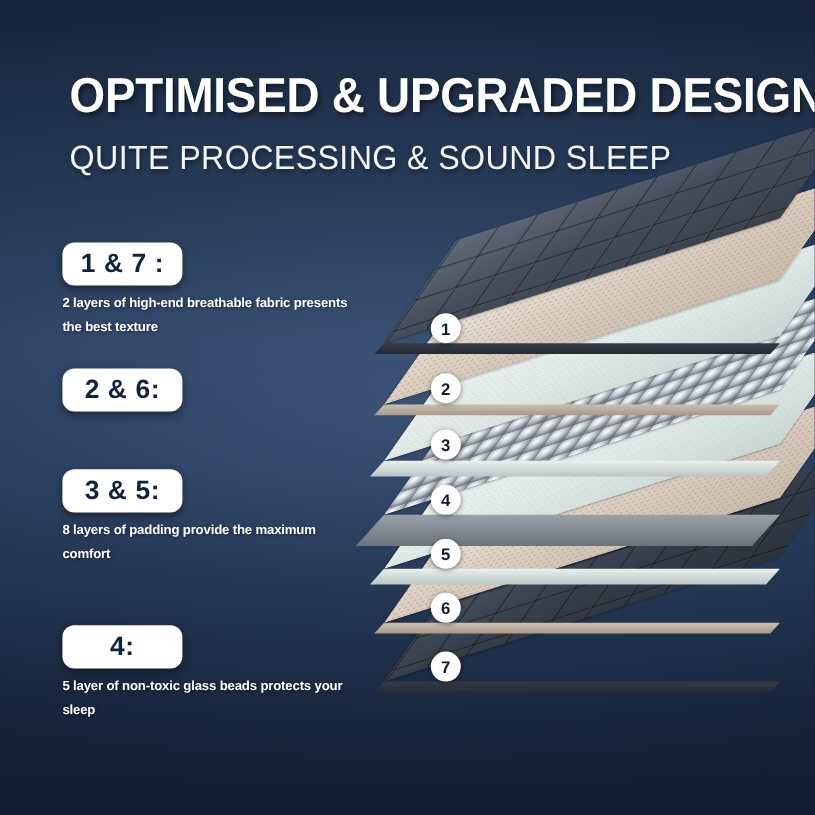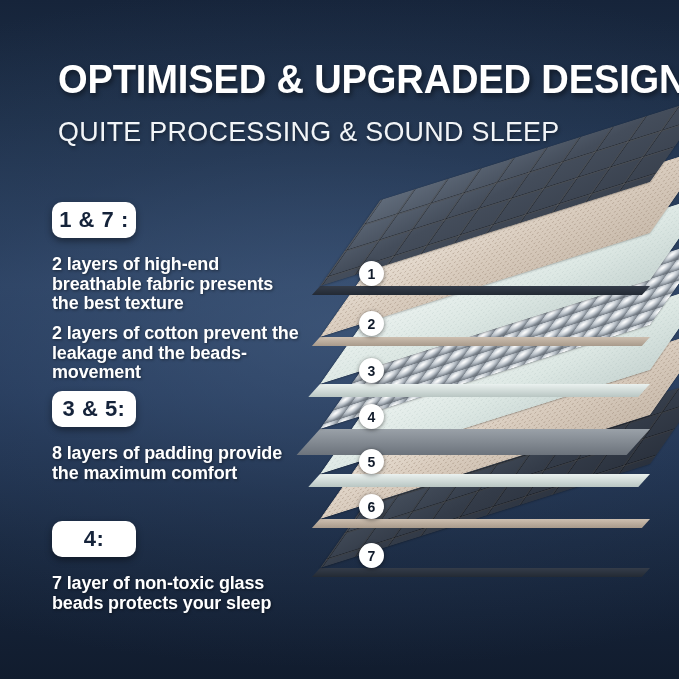--- a/index.html
+++ b/index.html
@@ -29,32 +29,32 @@
     margin-top:14px;font-size:28px;line-height:32px;color:#f2f5f8;
     font-weight:400;letter-spacing:0.3px;
     transform:scaleX(0.96);transform-origin:left center;
     text-shadow:1px 2px 4px rgba(0,0,0,0.40);
     white-space:nowrap;
   }
 
   
   .feat{position:absolute;left:52px;width:270px;}
   .pill{
-    display:block;width:84px;height:36px;border-radius:10px;
+    display:block;width:100px;height:36px;border-radius:10px;
     background:#ffffff;
     box-shadow:0 3px 7px rgba(0,0,0,0.42);
     position:relative;
   }
   .pill span{
     position:absolute;left:0;right:0;top:50%;transform:translateY(-50%);
     text-align:center;color:#15233a;font-size:22px;font-weight:bold;
     letter-spacing:0.5px;
   }
   .desc{
-    margin-top:17px;color:#ffffff;font-size:18px;line-height:19.5px;
+    margin-top:6px;color:#ffffff;font-size:11px;line-height:19.5px;
     font-weight:bold;letter-spacing:-0.15px;
     text-shadow:1px 1px 3px rgba(0,0,0,0.45);
     width:248px;
   }
 
   
   #stack{position:absolute;left:300px;top:160px;width:379px;height:500px;}
   .layer{position:absolute;left:0;top:0;width:379px;height:300px;}
   .slab{
     position:absolute;left:20px;top:0;width:350px;height:190px;
@@ -154,35 +154,37 @@
   </div>
 
   <div class="feat" style="top:202px">
     <div class="pill">
       <span>1 &amp; 7 :</span>
     </div>
     <div class="desc">2 layers of high-end breathable fabric presents the best texture</div>
   </div>
 
   <div class="feat" style="top:307px">
-    <div class="desc">2 layers of cotton prevent the leakage and the beads-movement</div>
+    <div class="pill">
+      <span>2 &amp; 6:</span>
+    </div>
   </div>
 
   <div class="feat" style="top:391px">
     <div class="pill">
       <span>3 &amp; 5:</span>
     </div>
     <div class="desc">8 layers of padding provide the maximum comfort</div>
   </div>
 
   <div class="feat" style="top:521px">
     <div class="pill">
       <span>4:</span>
     </div>
-    <div class="desc">7 layer of non-toxic glass beads protects your sleep</div>
+    <div class="desc">5 layer of non-toxic glass beads protects your sleep</div>
   </div>
 
   <div id="stack">
 
     <div class="layer" style="top:300px">
       <div class="slab">
         <div class="edge e-quilt" style="top:108px"></div>
         <div class="face tex-quilt-dark"></div>
       </div>
     </div>

